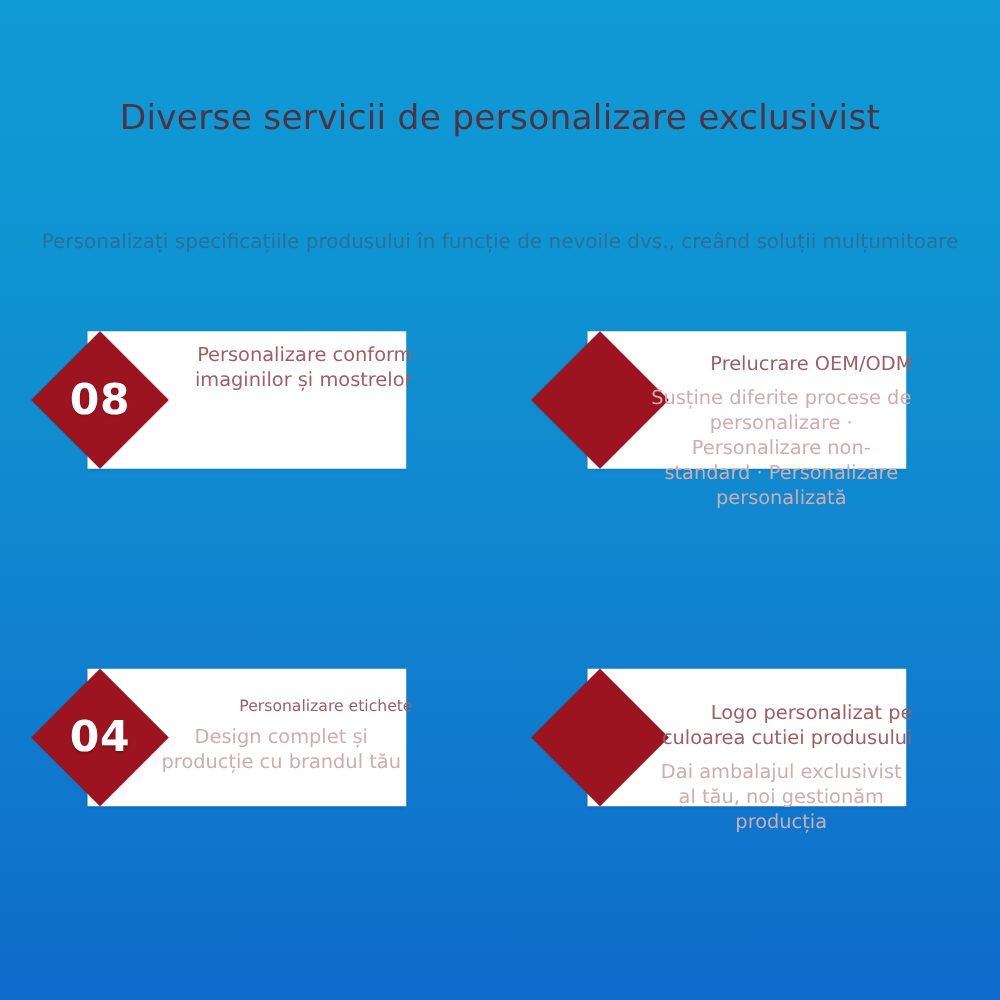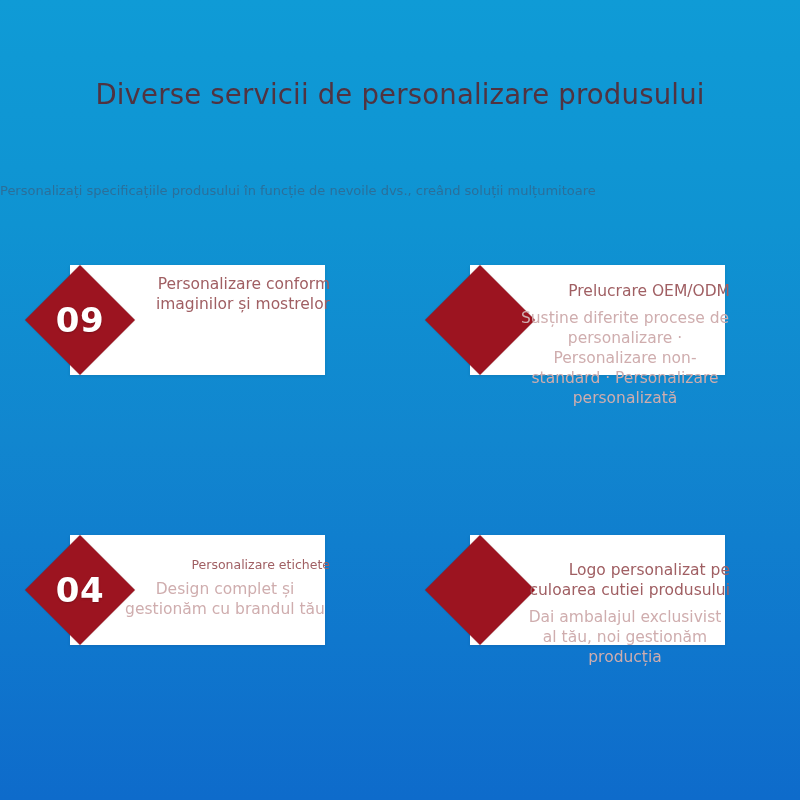--- a/index.html
+++ b/index.html
@@ -31,21 +31,22 @@
     font-weight: 400;
     letter-spacing: 0.2px;
     color: #503341;
     white-space: nowrap;
   }
   #page-subtitle {
     position: absolute;
     left: 0;
     top: 183px;
     width: 800px;
-    font-size: 13px;
+    text-align: center;
+    font-size: 16px;
     font-weight: 400;
     color: #2b6f9a;
     white-space: nowrap;
   }
 
   
   .card {
     position: absolute;
     width: 300px;
     height: 110px;
@@ -119,48 +120,48 @@
 
   #card-02 .card-body { top: 17px; }
   #card-03 .card-body { top: 22px; }
   #card-04 .card-body { top: 26px; }
 </style>
 </head>
 <body>
 
 <div id="stage">
 
-  <div id="page-title">Diverse servicii de personalizare produsului</div>
+  <div id="page-title">Diverse servicii de personalizare exclusivist</div>
   <div id="page-subtitle">Personalizați specificațiile produsului în funcție de nevoile dvs., creând soluții mulțumitoare</div>
 
   <div class="card" id="card-01">
     <div class="card-sheet"></div>
     <div class="card-diamond"></div>
-    <div class="card-num">09</div>
+    <div class="card-num">08</div>
     <div class="card-body">
       <div class="card-title">Personalizare conform imaginilor și mostrelor</div>
     </div>
   </div>
 
   <div class="card" id="card-02">
     <div class="card-sheet"></div>
     <div class="card-diamond"></div>
     <div class="card-body">
       <div class="card-title">Prelucrare OEM/ODM</div>
       <div class="card-desc">Susține diferite procese de personalizare · Personalizare non-standard · Personalizare personalizată</div>
     </div>
   </div>
 
   <div class="card" id="card-03">
     <div class="card-sheet"></div>
     <div class="card-diamond"></div>
     <div class="card-num">04</div>
     <div class="card-body">
       <div class="card-title small">Personalizare etichete</div>
-      <div class="card-desc">Design complet și gestionăm cu brandul tău</div>
+      <div class="card-desc">Design complet și producție cu brandul tău</div>
     </div>
   </div>
 
   <div class="card" id="card-04">
     <div class="card-sheet"></div>
     <div class="card-diamond"></div>
     <div class="card-body">
       <div class="card-title">Logo personalizat pe culoarea cutiei produsului</div>
       <div class="card-desc">Dai ambalajul exclusivist al tău, noi gestionăm producția</div>
     </div>

